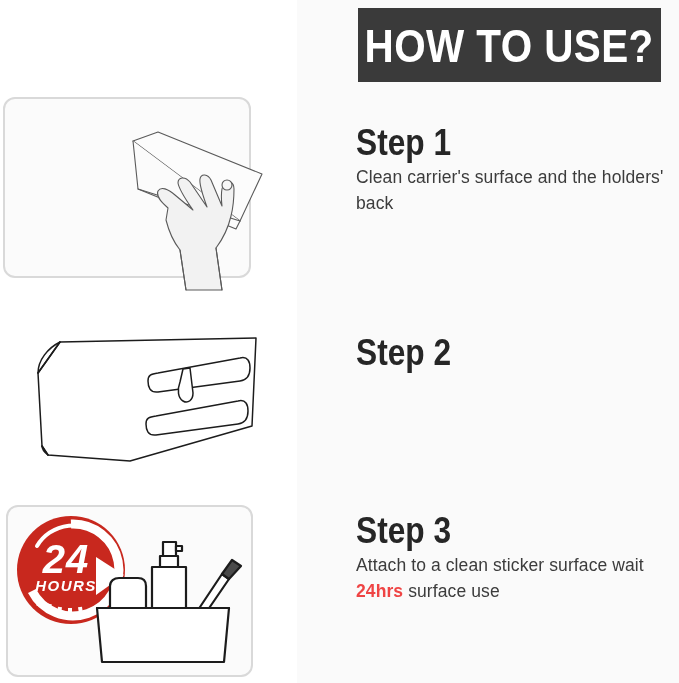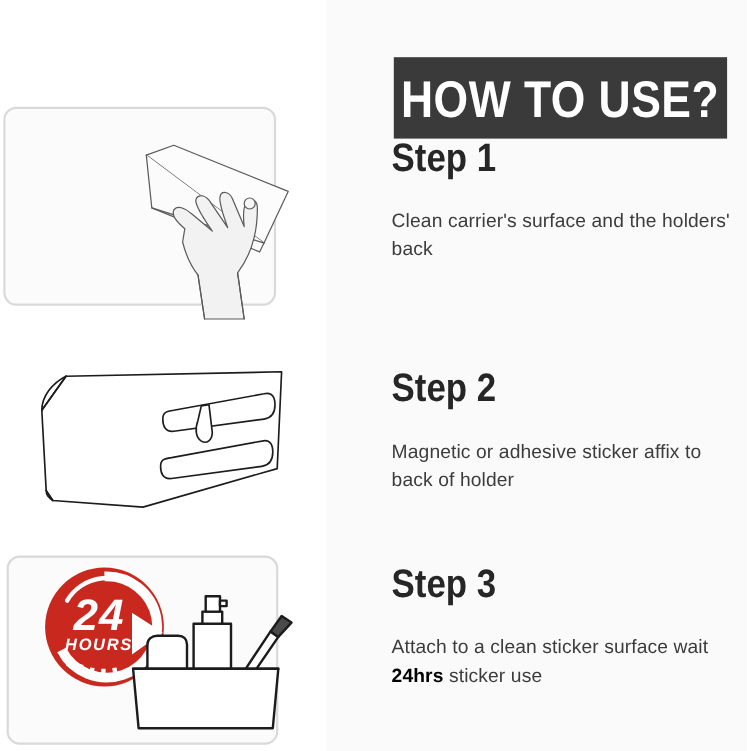--- a/index.html
+++ b/index.html
@@ -51,21 +51,20 @@
   .header-banner {
     position: absolute;
     left: 61px;
     top: 8px;
     width: 303px;
     height: 74px;
     background: #3a3a3a;
     display: flex;
     align-items: center;
     justify-content: center;
-    margin-top: 44px;
   }
   .header-title {
     color: #ffffff;
     font-family: "Liberation Sans Narrow", "Liberation Sans", sans-serif;
     font-weight: bold;
     font-size: 47px;
     letter-spacing: 0.5px;
     line-height: 1;
     transform: scaleX(0.86);
     white-space: nowrap;
@@ -82,46 +81,46 @@
     font-weight: bold;
     font-size: 36px;
     color: #262626;
     line-height: 1.05;
     transform: scaleX(0.88);
     transform-origin: left center;
     white-space: nowrap;
   }
 
   .step-body {
-    margin-top: 25px;
+    margin-top: 2px;
     font-family: "Liberation Sans", sans-serif;
     font-size: 17.5px;
     line-height: 1.52;
     color: #3c3c3c;
     letter-spacing: 0.1px;
   }
   .step-body .hl {
-    color: #000000;
+    color: #ef4444;
     font-weight: bold;
   }
 
   
   .card {
     position: absolute;
     background: #fbfbfb;
     border: 2px solid #d9d9d9;
     border-radius: 12px;
   }
   .card-1 { left: 3px;  top: 97px;  width: 248px; height: 181px; }
   .card-3 { left: 6px;  top: 505px; width: 247px; height: 172px; }
 
   .art { position: absolute; overflow: visible; }
   .art-1 { left: 0;  top: 90px;  width: 296px; height: 220px; }
   .art-2 { left: 0;  top: 330px; width: 296px; height: 160px; }
-  .art-3 { left: 0;  top: 495px; width: 296px; height: 188px; padding-left: 24px; }
+  .art-3 { left: 0;  top: 495px; width: 296px; height: 188px; }
 
   svg { display: block; overflow: visible; }
 </style>
 </head>
 <body>
 
 <div id="page">
 
   <div class="left-col">
 
@@ -244,26 +243,23 @@
 
     <div class="step-block step-1">
       <div class="step-heading">Step 1</div>
       <div class="step-body">
         <span>Clean carrier's surface and the holders' back</span>
       </div>
     </div>
 
     <div class="step-block step-2">
       <div class="step-heading">Step 2</div>
-      <div class="step-body">
-        <span>Magnetic or adhesive sticker affix to back of holder</span>
-      </div>
     </div>
 
     <div class="step-block step-3">
       <div class="step-heading">Step 3</div>
       <div class="step-body">
-        <span>Attach to a clean sticker surface wait </span><span class="hl">24hrs</span><span> sticker use</span>
+        <span>Attach to a clean sticker surface wait </span><span class="hl">24hrs</span><span> surface use</span>
       </div>
     </div>
 
   </div>
 </div>
 
 </body></html>

